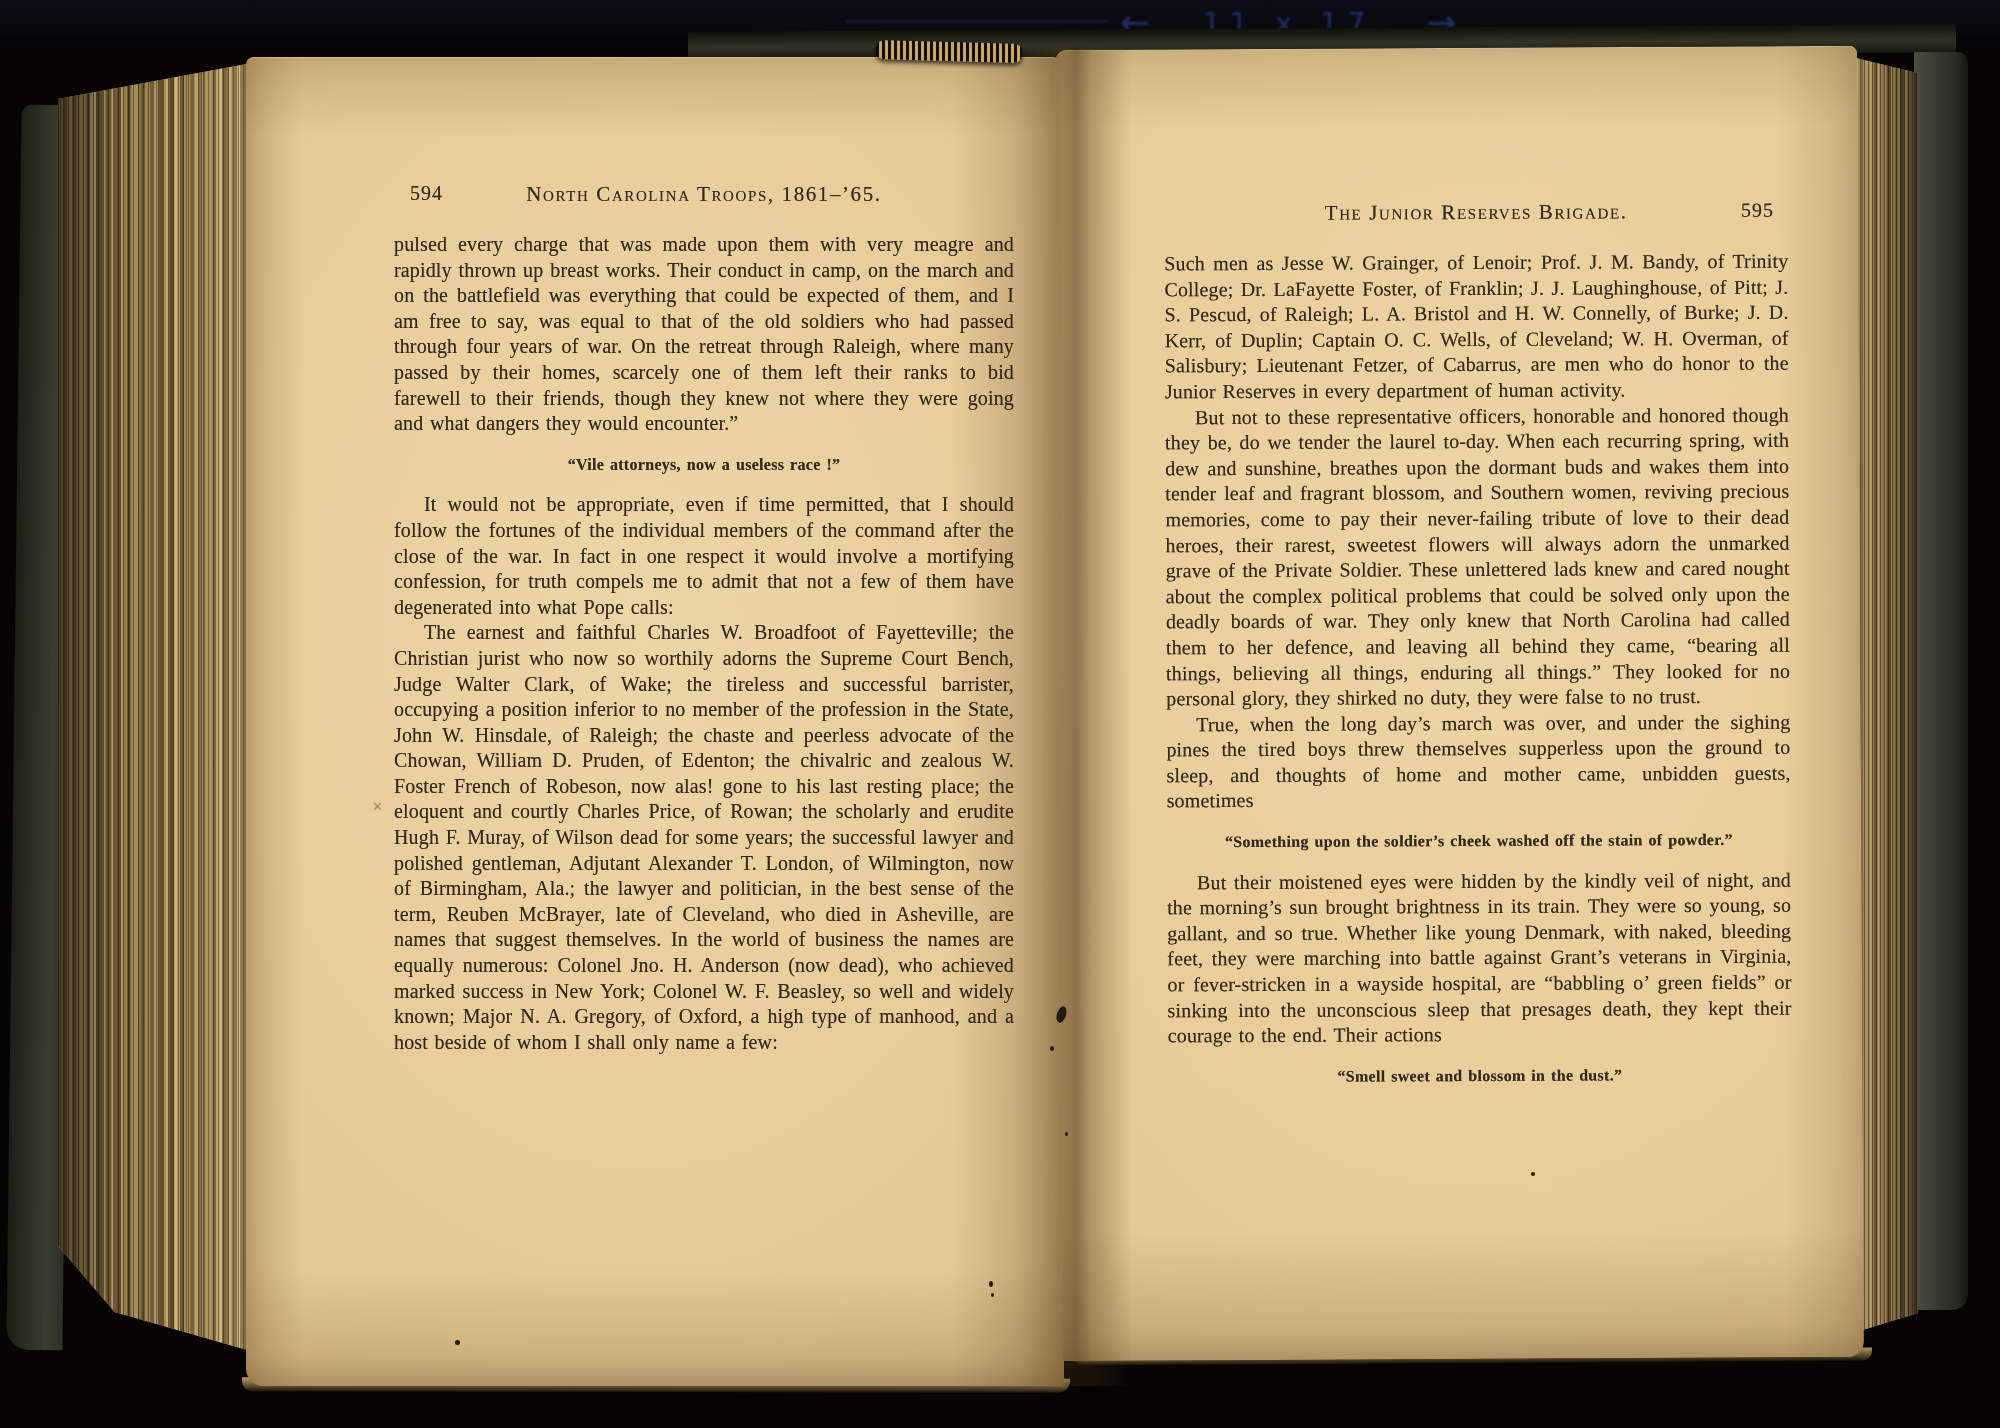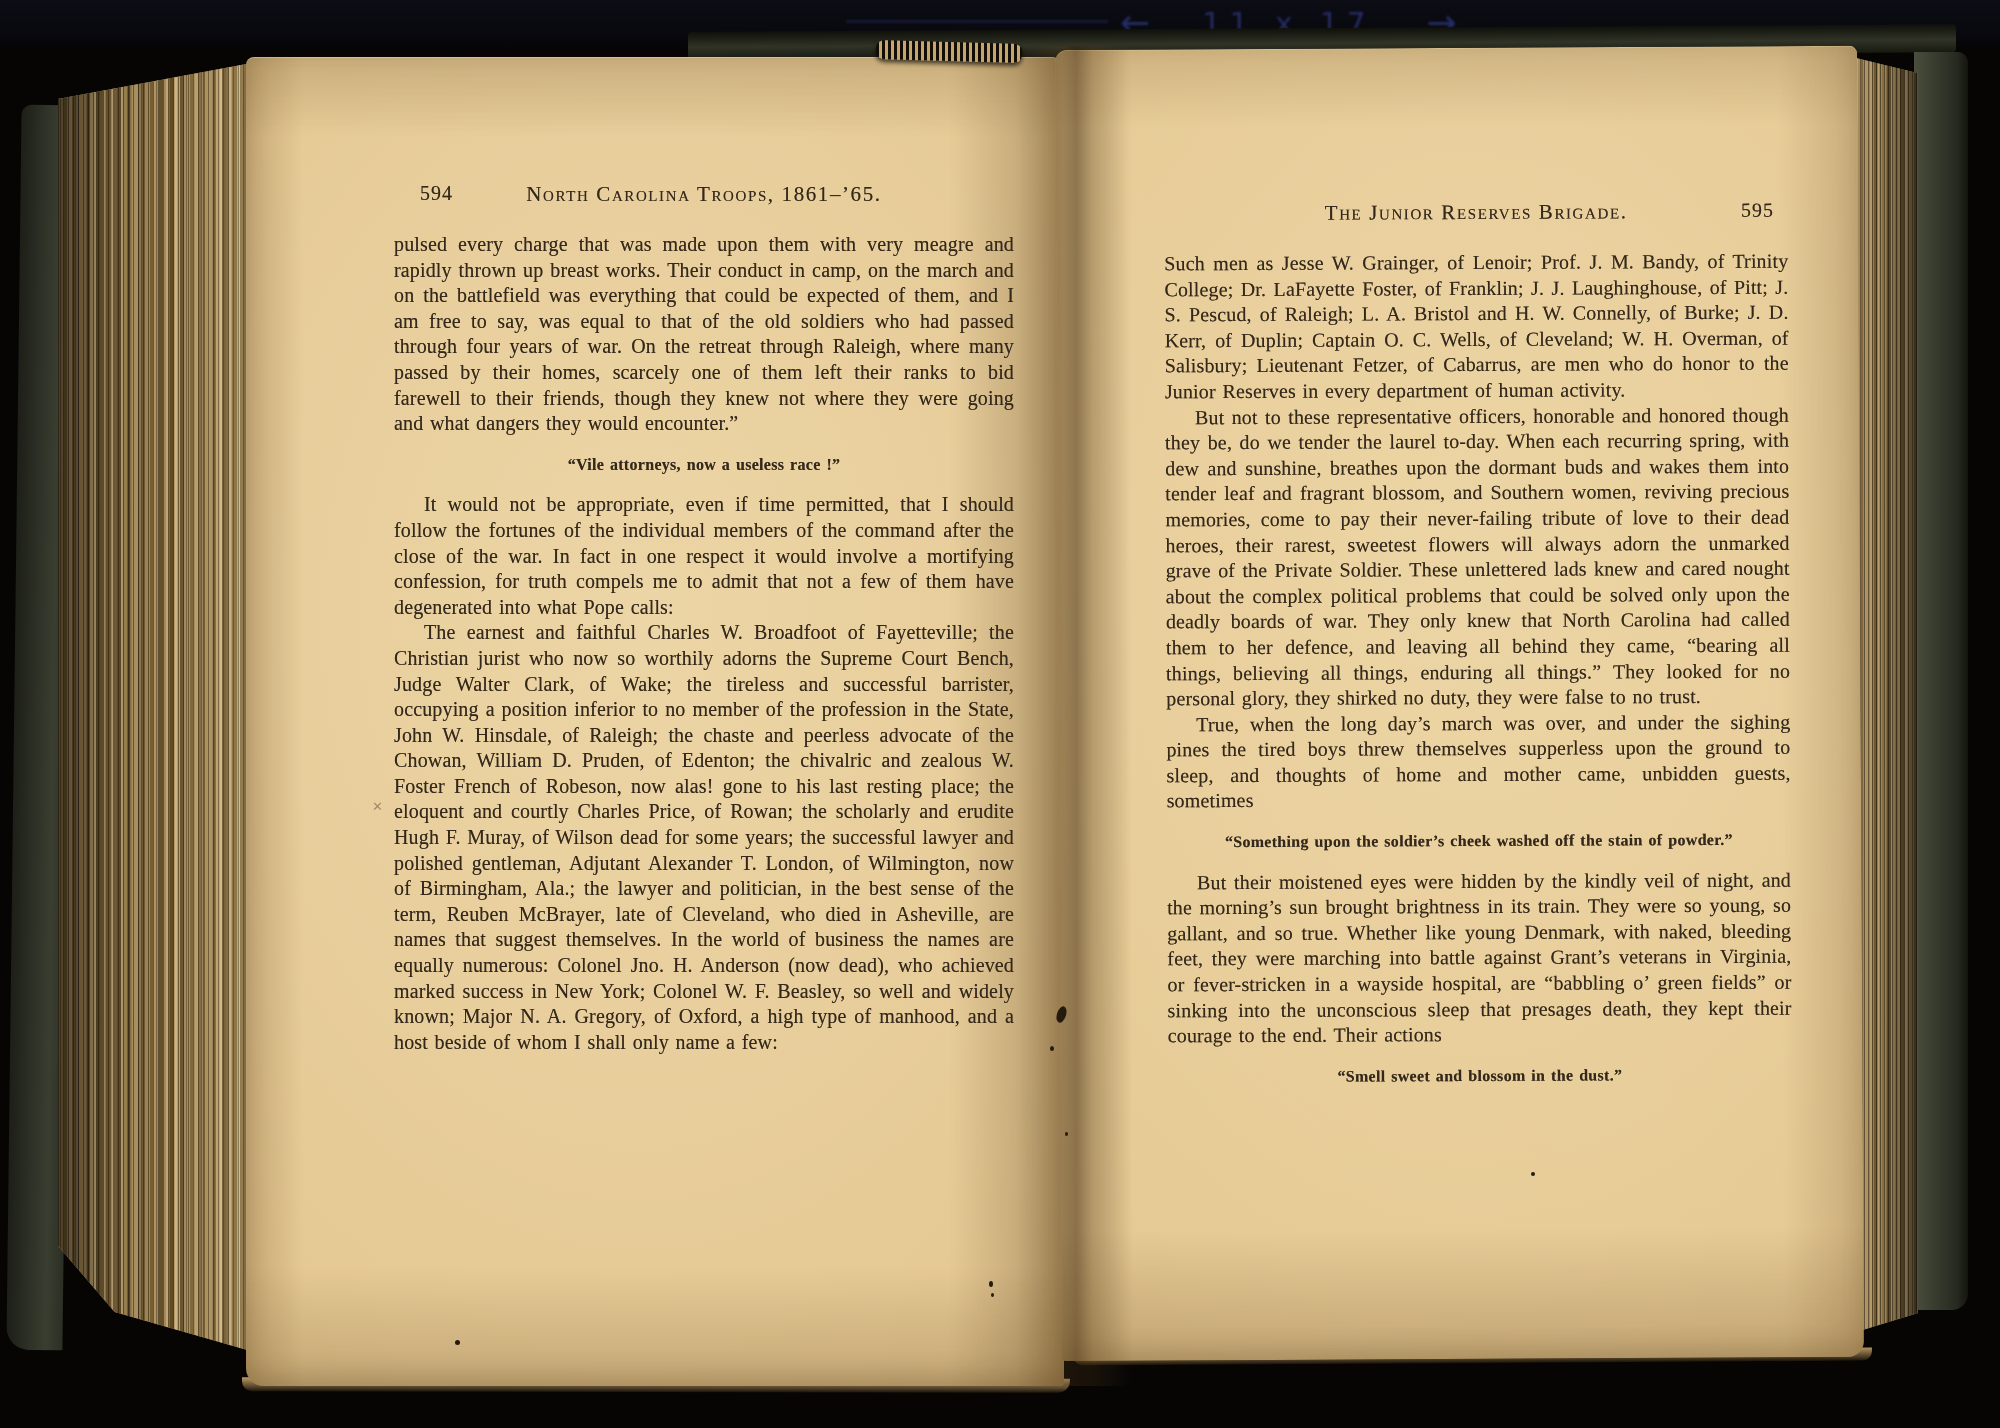--- a/index.html
+++ b/index.html
@@ -113,21 +113,21 @@
     text-shadow:0 0 0.5px rgba(55,42,25,0.55);
   }
   .text-left{left:394px;top:182px;width:620px;}
   .text-right{left:1166px;top:200px;width:624px;transform:rotate(-0.25deg);}
   .header-row{position:relative;height:34px;margin-bottom:16px;}
   .running-head{
     text-align:center;font-variant:small-caps;letter-spacing:1.6px;
     font-size:21px;white-space:nowrap;
   }
   .pagenum{position:absolute;top:0;font-size:20px;letter-spacing:1px;}
-  .pagenum.pn-left{left:26px;text-align:center;}
+  .pagenum.pn-left{left:16px;text-align:center;}
   .pagenum.pn-right{right:14px;}
   .body-copy{
     font-size:20px;line-height:25.6px;text-align:justify;
     letter-spacing:0.15px;word-spacing:1.5px;
   }
   .body-copy .block{margin:0;}
   .body-copy .block.indent{text-indent:30px;}
   .body-copy .block.space-before{margin-top:13px;}
   .body-copy .block.quote{
     text-align:center;text-indent:0;font-size:16px;font-weight:bold;

